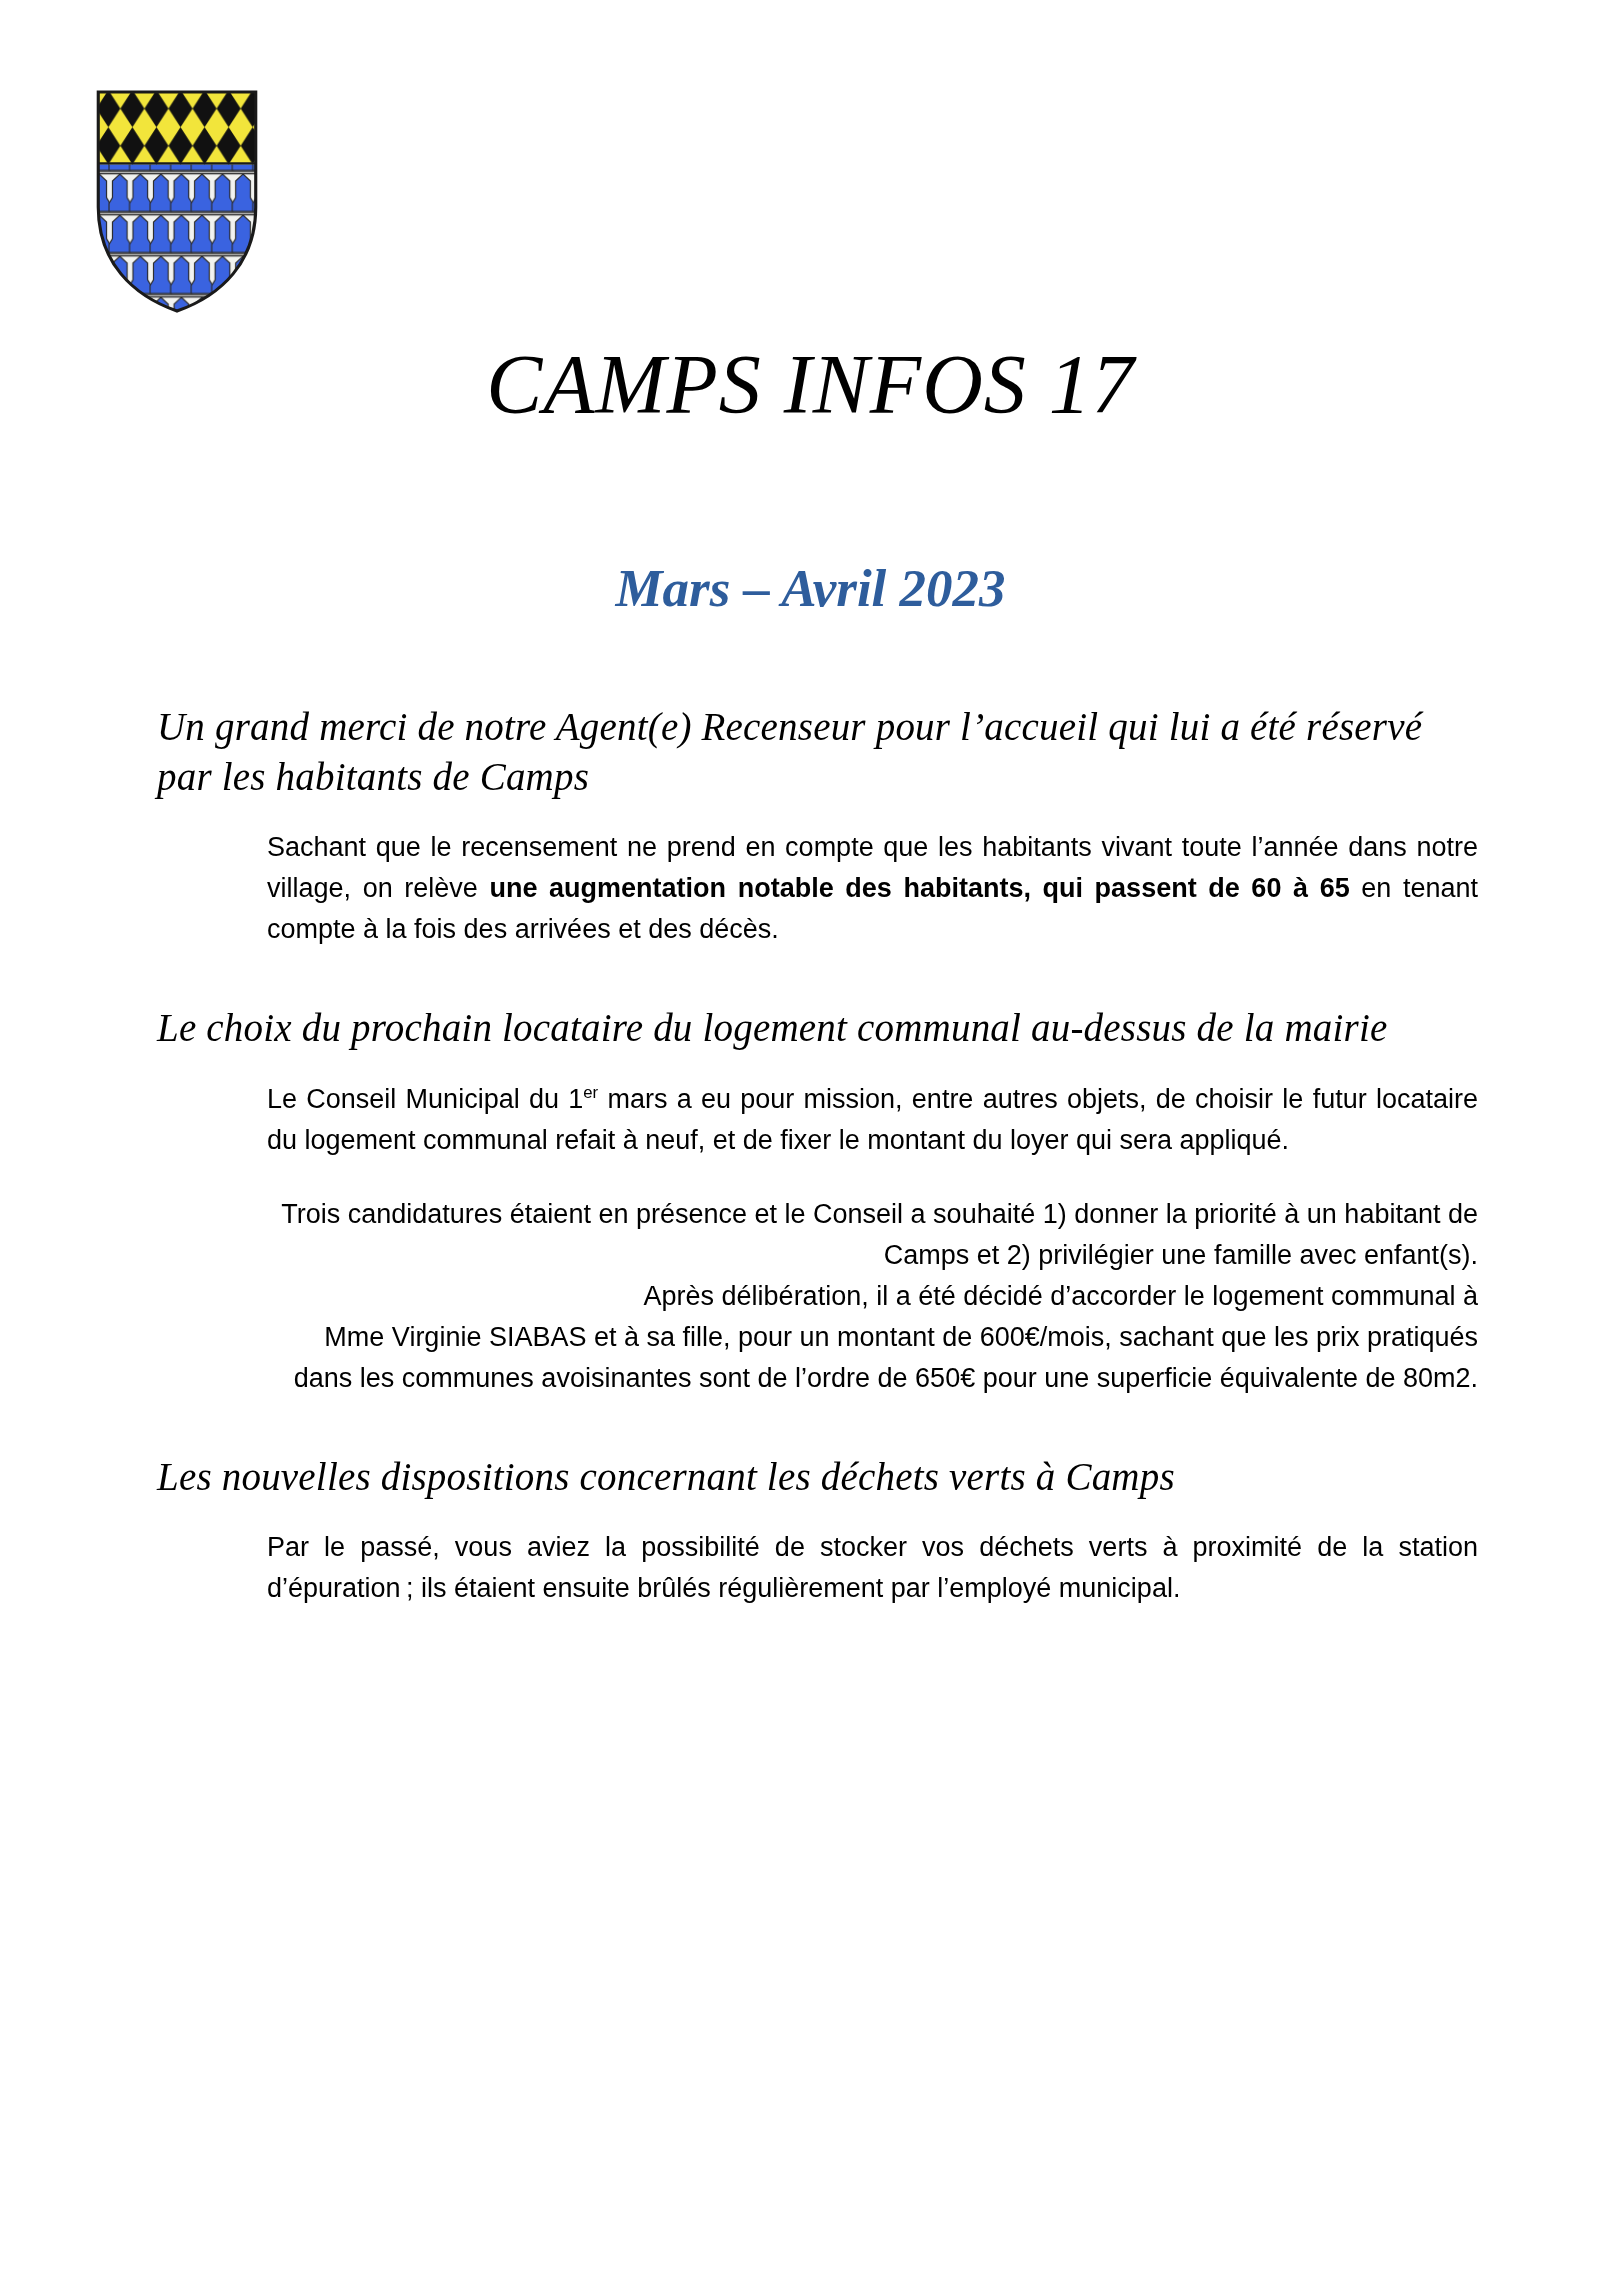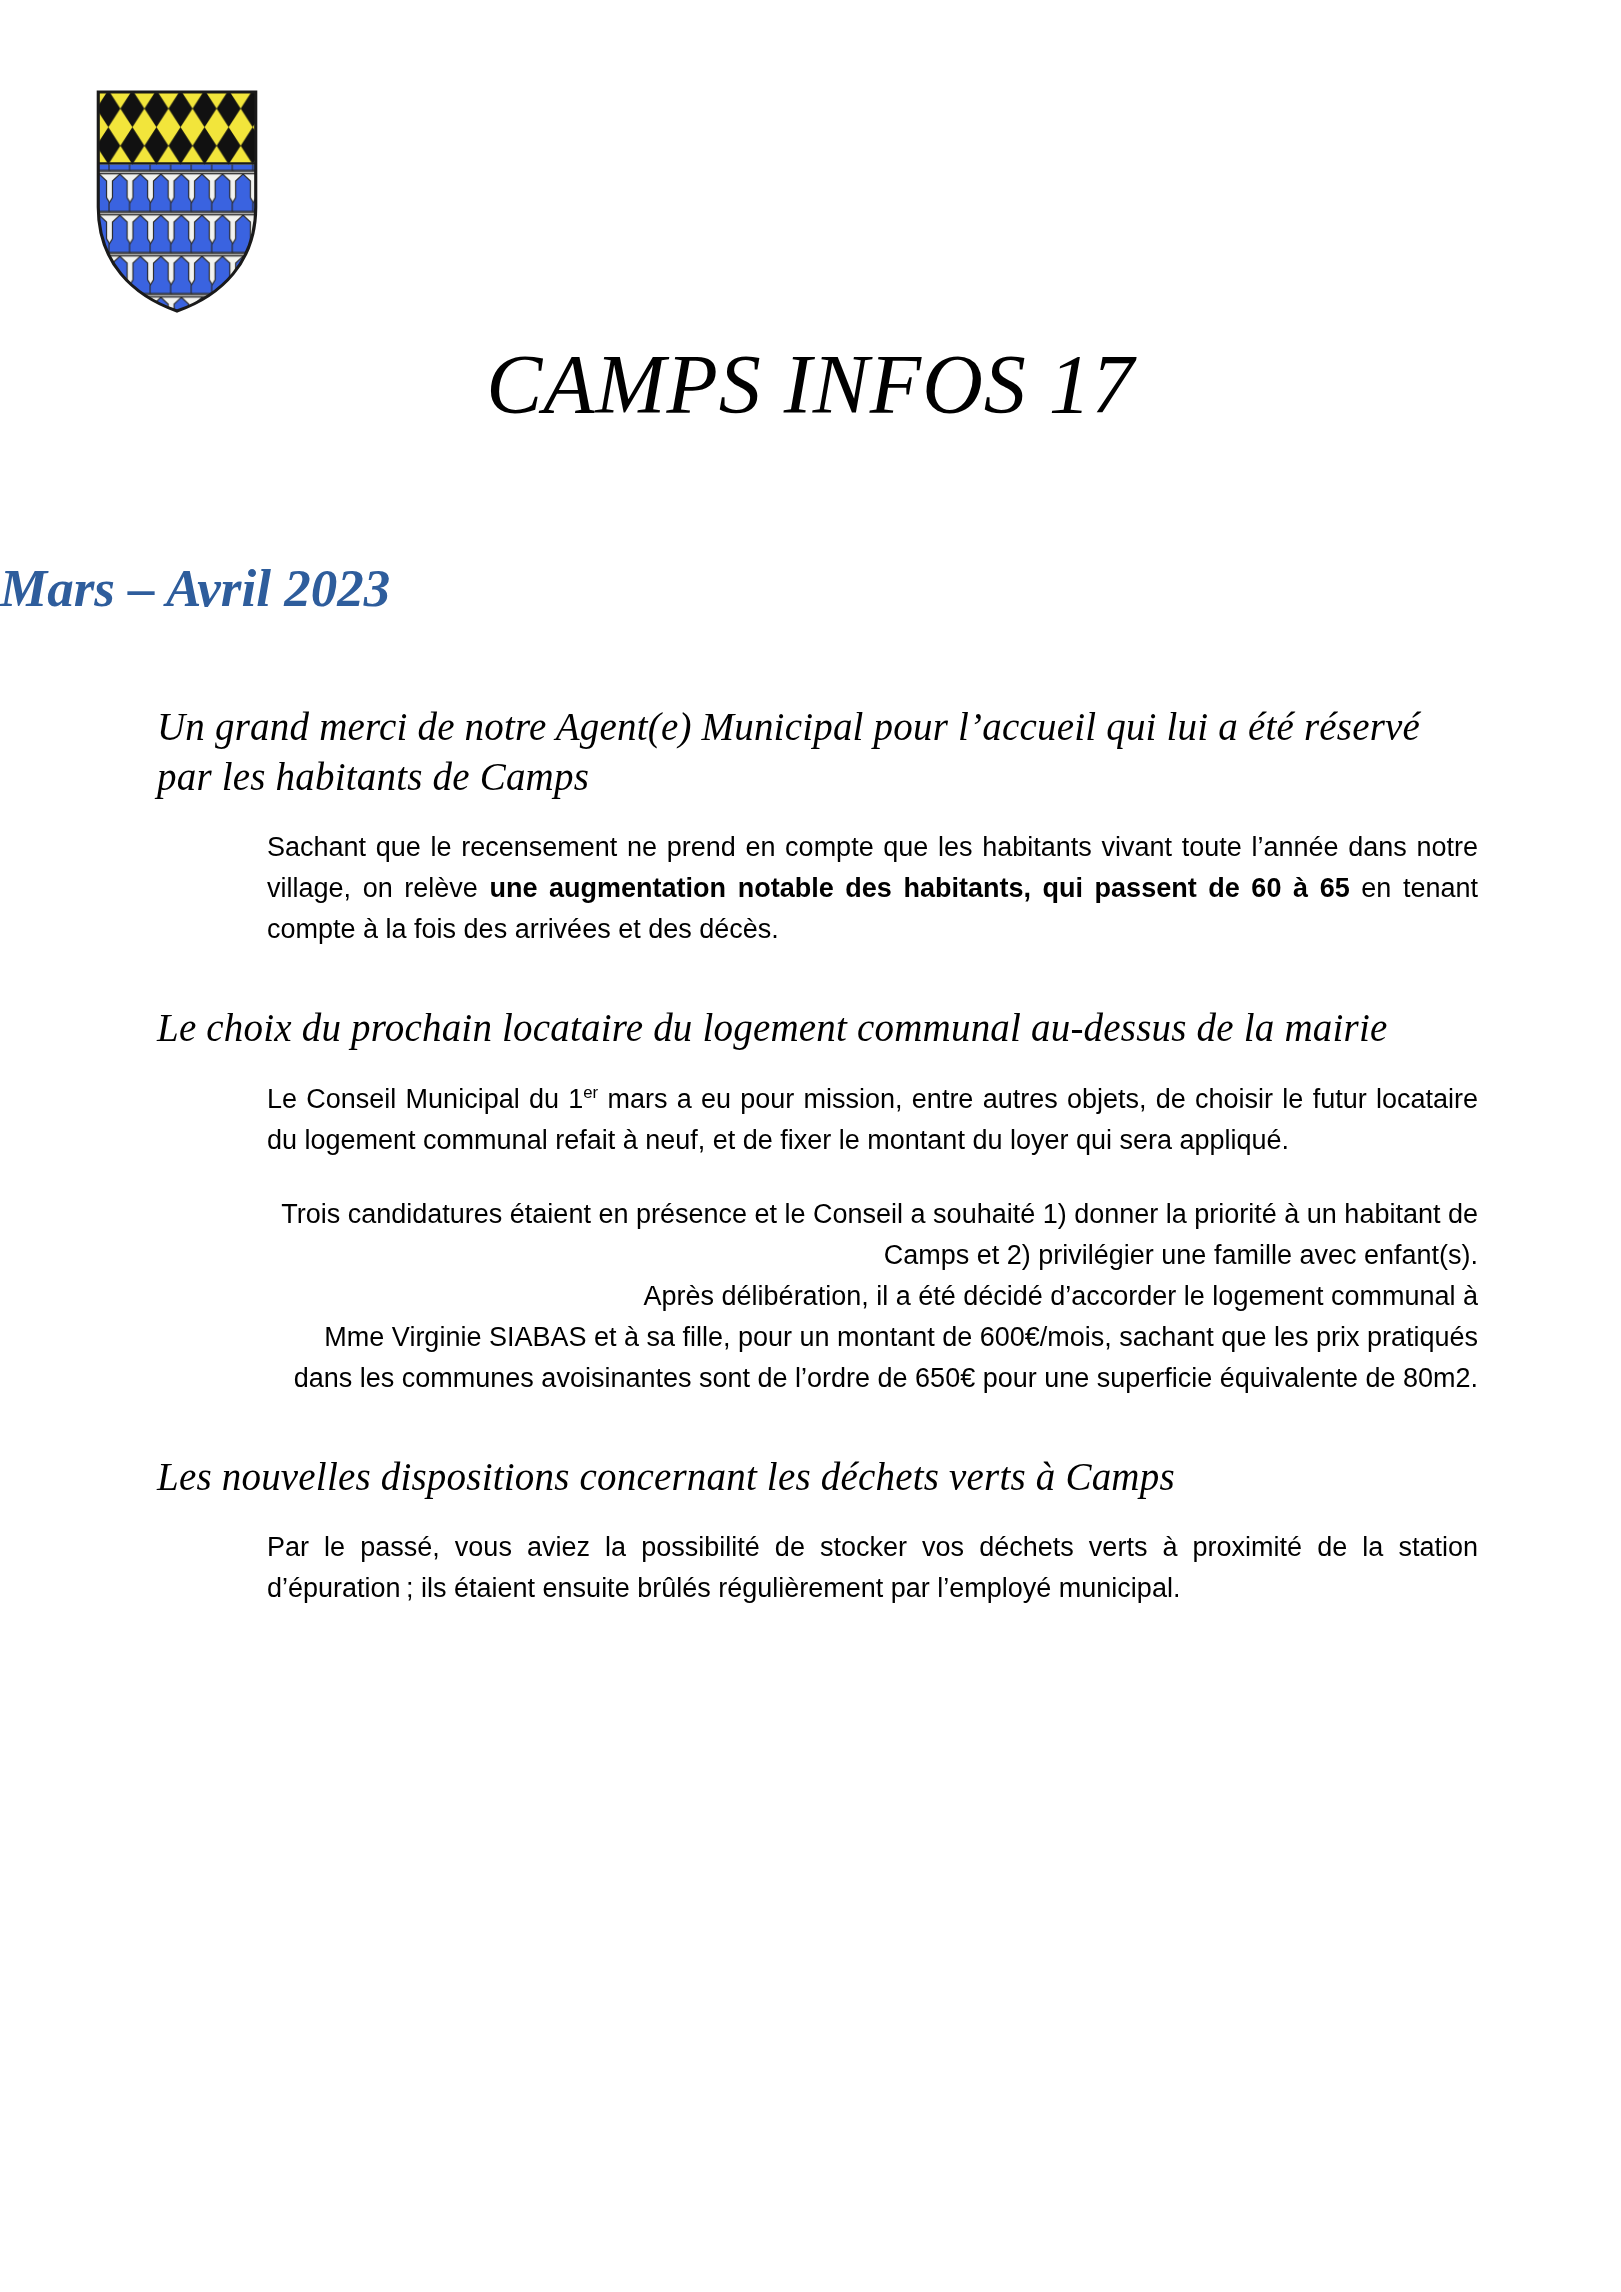--- a/index.html
+++ b/index.html
@@ -43,21 +43,21 @@
     line-height: 1.05;
     letter-spacing: 1px;
     color: #000000;
     white-space: nowrap;
   }
   .masthead-subtitle {
     position: absolute;
     left: 0;
     top: 559px;
     width: 1621px;
-    text-align: left;
+    text-align: center;
     font-family: "Liberation Serif", "DejaVu Serif", serif;
     font-style: italic;
     font-weight: 700;
     font-size: 53px;
     line-height: 1.1;
     color: #2E5D9C;
     white-space: nowrap;
   }
 
   
@@ -145,21 +145,21 @@
       <path d="M2,2 H163 V120 C163,176 128,210 82.5,226 C37,210 2,176 2,120 Z" fill="none" stroke="#1A1A1A" stroke-width="3.2"></path>
     </svg>
   </div>
 
   <div class="masthead-title">CAMPS INFOS 17</div>
 
   <div class="masthead-subtitle">Mars – Avril 2023</div>
 
   <div class="content" id="content-root">
       <div class="section">
-        <h2 class="section-heading">Un grand merci de notre Agent(e) Municipal pour l’accueil qui lui a été réservé par les habitants de Camps</h2>
+        <h2 class="section-heading">Un grand merci de notre Agent(e) Recenseur pour l’accueil qui lui a été réservé par les habitants de Camps</h2>
         <div class="section-body">
           <p class="para"><span>Sachant que le recensement ne prend en compte que les habitants vivant toute l’année dans notre village, on relève </span><b>une augmentation notable des habitants, qui passent de 60 à 65</b><span> en tenant compte à la fois des arrivées et des décès.</span></p>
         </div>
       </div>
       <div class="section">
         <h2 class="section-heading">Le choix du prochain locataire du logement communal au-dessus de la mairie</h2>
         <div class="section-body">
           <p class="para"><span>Le Conseil Municipal du 1</span><sup>er</sup><span> mars a eu pour mission, entre autres objets, de choisir le futur locataire du logement communal refait à neuf, et de fixer le montant du loyer qui sera appliqué.</span></p>
           <p class="para nojustify"><span>Trois candidatures étaient en présence et le Conseil a souhaité 1) donner la priorité à un habitant de Camps et 2) privilégier une famille avec enfant(s).</span><br><span>Après délibération, il a été décidé d’accorder le logement communal à</span><br><span>Mme Virginie SIABAS et à sa fille, pour un montant de 600€/mois, sachant que les prix pratiqués dans les communes avoisinantes sont de l’ordre de  650€ pour une superficie équivalente de 80m2.</span></p>
         </div>

